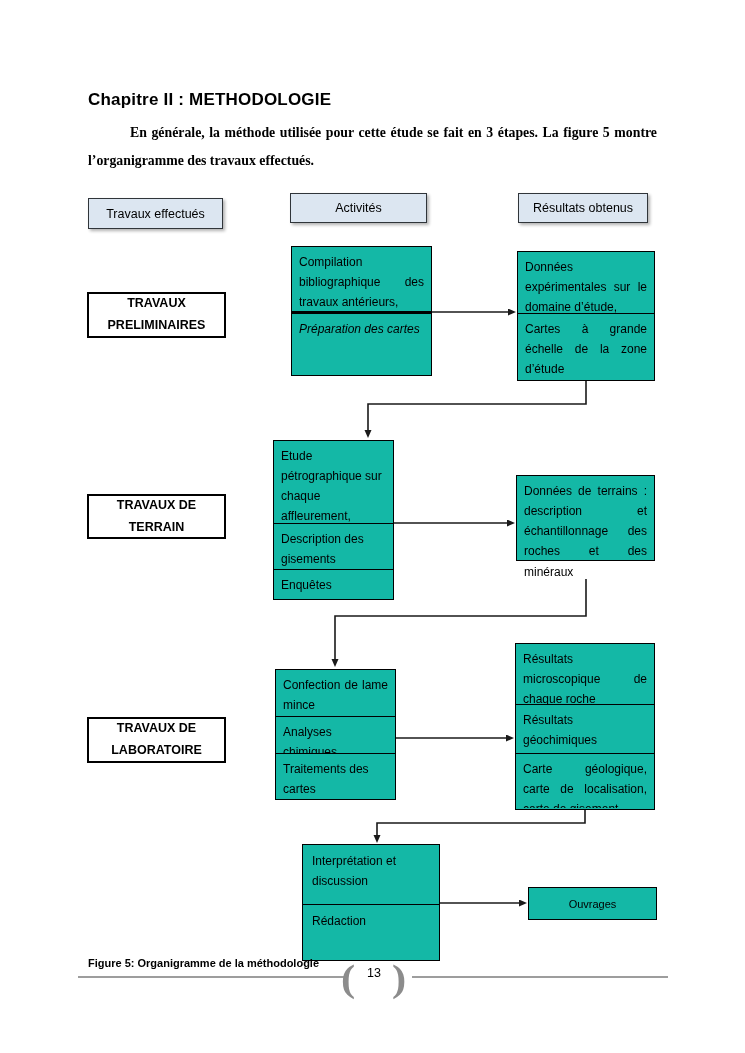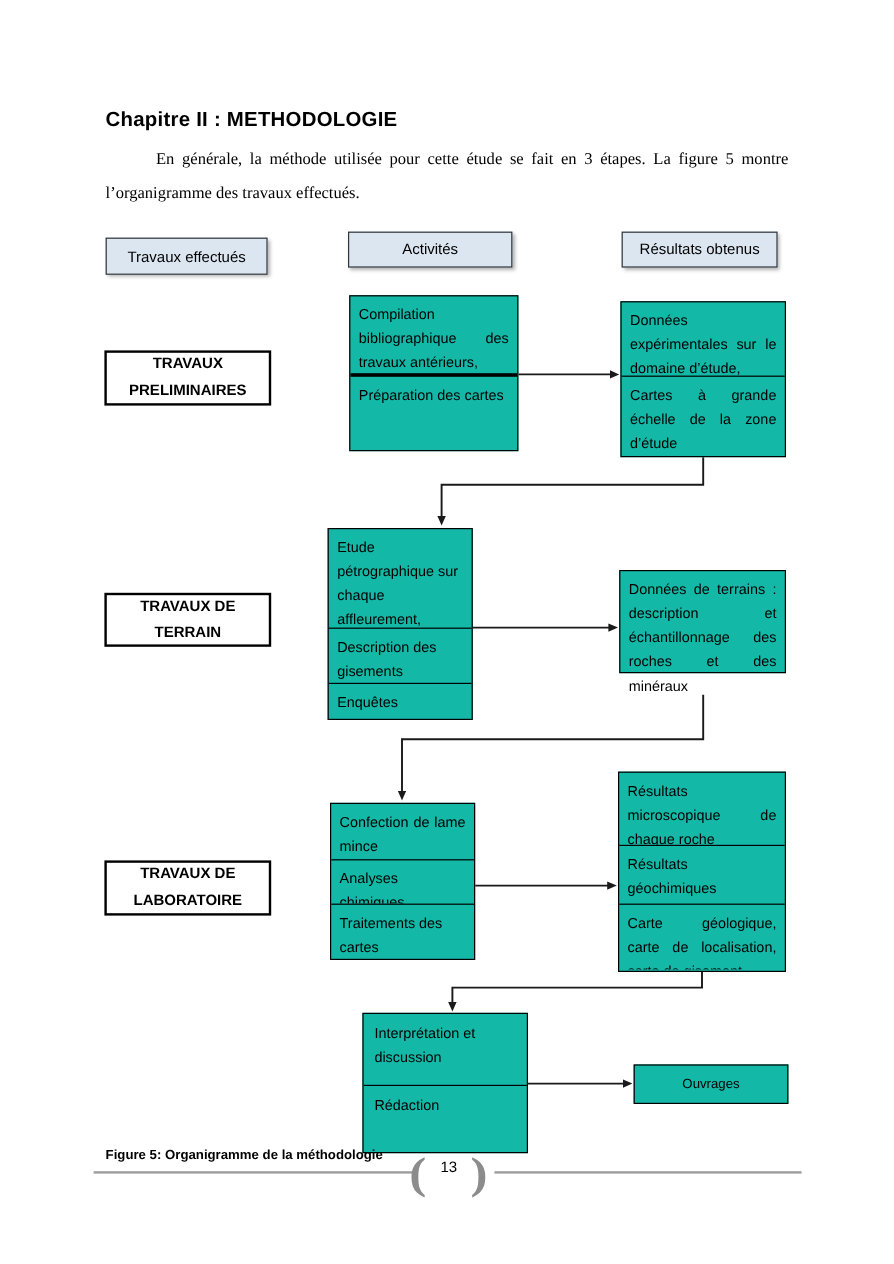--- a/index.html
+++ b/index.html
@@ -10,21 +10,21 @@
   *{box-sizing:border-box;}
   .abs{position:absolute;}
 
   .chapter-title{
     left:88px;top:90px;font-size:17px;font-weight:bold;
     font-family:"Liberation Sans",sans-serif;letter-spacing:.2px;
   }
   .intro{
     left:88px;top:119px;width:569px;
     font-family:"Liberation Serif",serif;font-size:13.8px;line-height:2.0;
-    text-align:justify;text-indent:42px;
+    text-align:justify;text-indent:42px;font-weight:bold;
   }
 
   svg.connectors{position:absolute;left:0;top:0;z-index:1;}
 
   .fbox{position:absolute;z-index:2;background:#14b8a6;border:1.5px solid #000;}
   .hdr{
     background:#dce6f1;border:1.5px solid #30353a;
     box-shadow:2px 2px 3px rgba(0,0,0,.30);
     display:flex;align-items:center;justify-content:center;
     font-size:12.5px;
@@ -87,21 +87,21 @@
   <div class="abs hdr" style="left:88px;top:198px;width:135px;height:31px;">Travaux effectués</div>
   <div class="abs hdr" style="left:290px;top:193px;width:137px;height:30px;">Activités</div>
   <div class="abs hdr" style="left:518px;top:193px;width:130px;height:30px;">Résultats obtenus</div>
 
   <div class="abs phase" style="left:87px;top:292px;width:139px;height:46px;">TRAVAUX PRELIMINAIRES</div>
   <div class="abs phase" style="left:87px;top:494px;width:139px;height:45px;">TRAVAUX DE TERRAIN</div>
   <div class="abs phase" style="left:87px;top:717px;width:139px;height:46px;">TRAVAUX DE LABORATOIRE</div>
 
   <div class="fbox" style="left:291px;top:246px;width:141px;height:130px;">
     <div class="cell just" style="height:64px;">Compilation bibliographique des travaux antérieurs,</div>
-    <div class="cell thick just" style="height:50px;">Préparation des cartes</div>
+    <div class="cell thick just" style="height:50px;font-style:italic;">Préparation des cartes</div>
   </div>
 
   <div class="fbox" style="left:517px;top:251px;width:138px;height:130px;">
     <div class="cell just" style="height:61px;">Données expérimentales sur le domaine d’étude,</div>
     <div class="cell just" style="height:66px;">Cartes à grande échelle de la zone d’étude</div>
   </div>
 
   <div class="fbox" style="left:273px;top:440px;width:121px;height:160px;">
     <div class="cell" style="height:82px;">Etude pétrographique sur chaque affleurement,</div>
     <div class="cell" style="height:46px;">Description des gisements</div>

